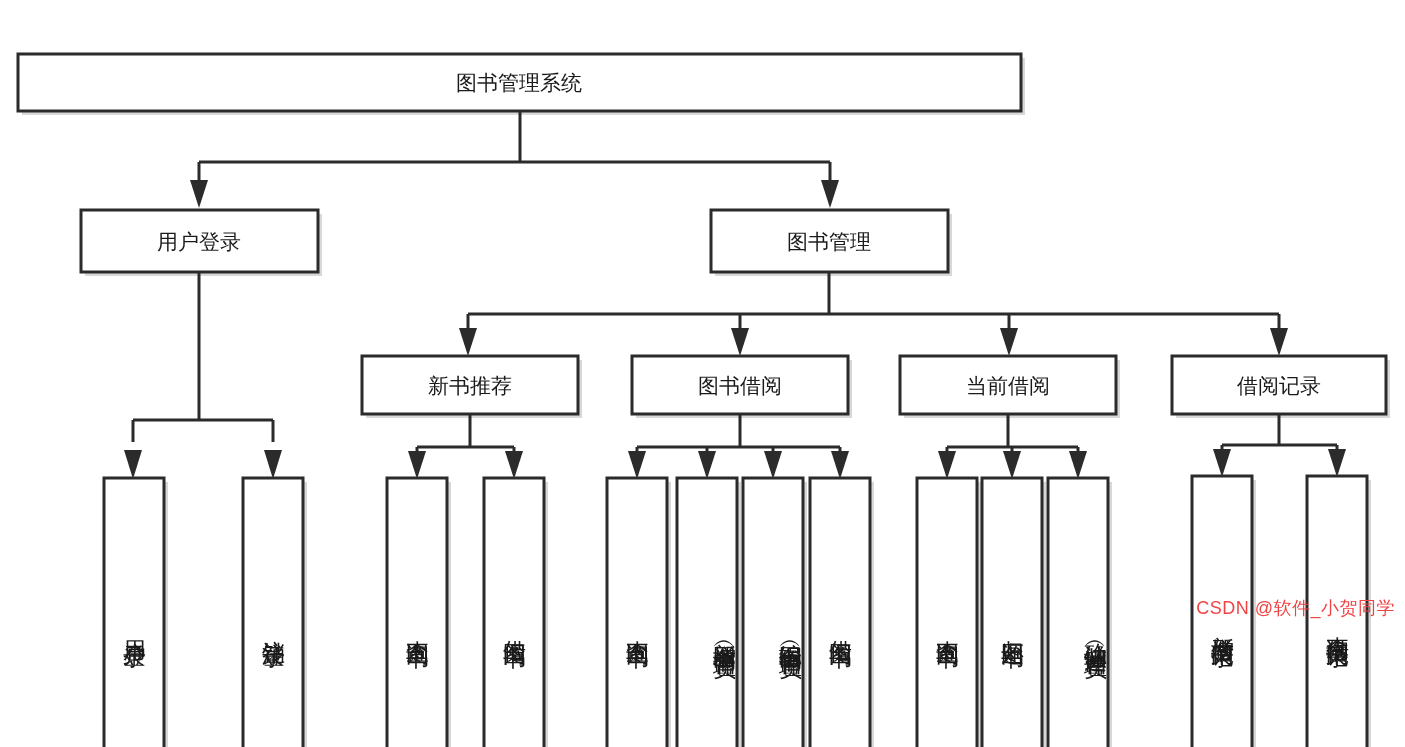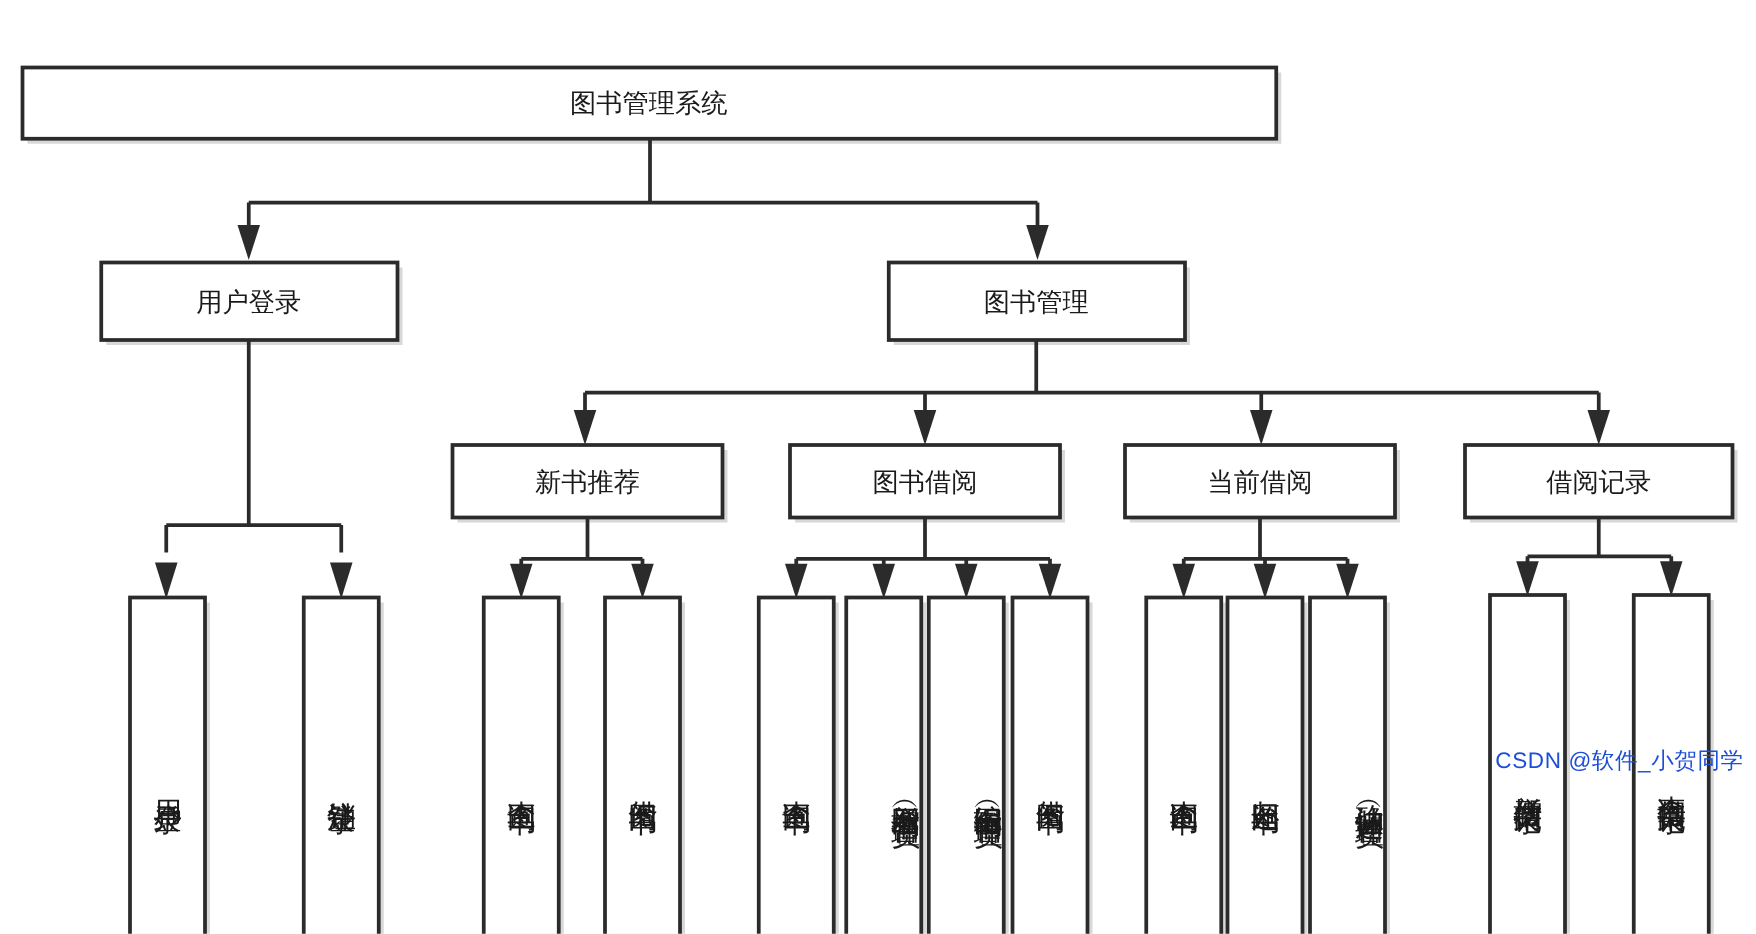--- a/index.html
+++ b/index.html
@@ -62,21 +62,21 @@
     justify-content: center;
     white-space: nowrap;
     pointer-events: none;
   }
   .watermark {
     position: absolute;
     right: 10px;
     bottom: 6px;
     font-family: "Liberation Sans", "DejaVu Sans", sans-serif;
     font-size: 18px;
-    color: #1d4ed8;
+    color: #ef4444;
     letter-spacing: 0.5px;
     white-space: nowrap;
   }
 </style>
 </head>
 <body>
 
 <div id="diagram-root">
 
   <svg width="1405" height="747" viewBox="0 0 1405 747">

